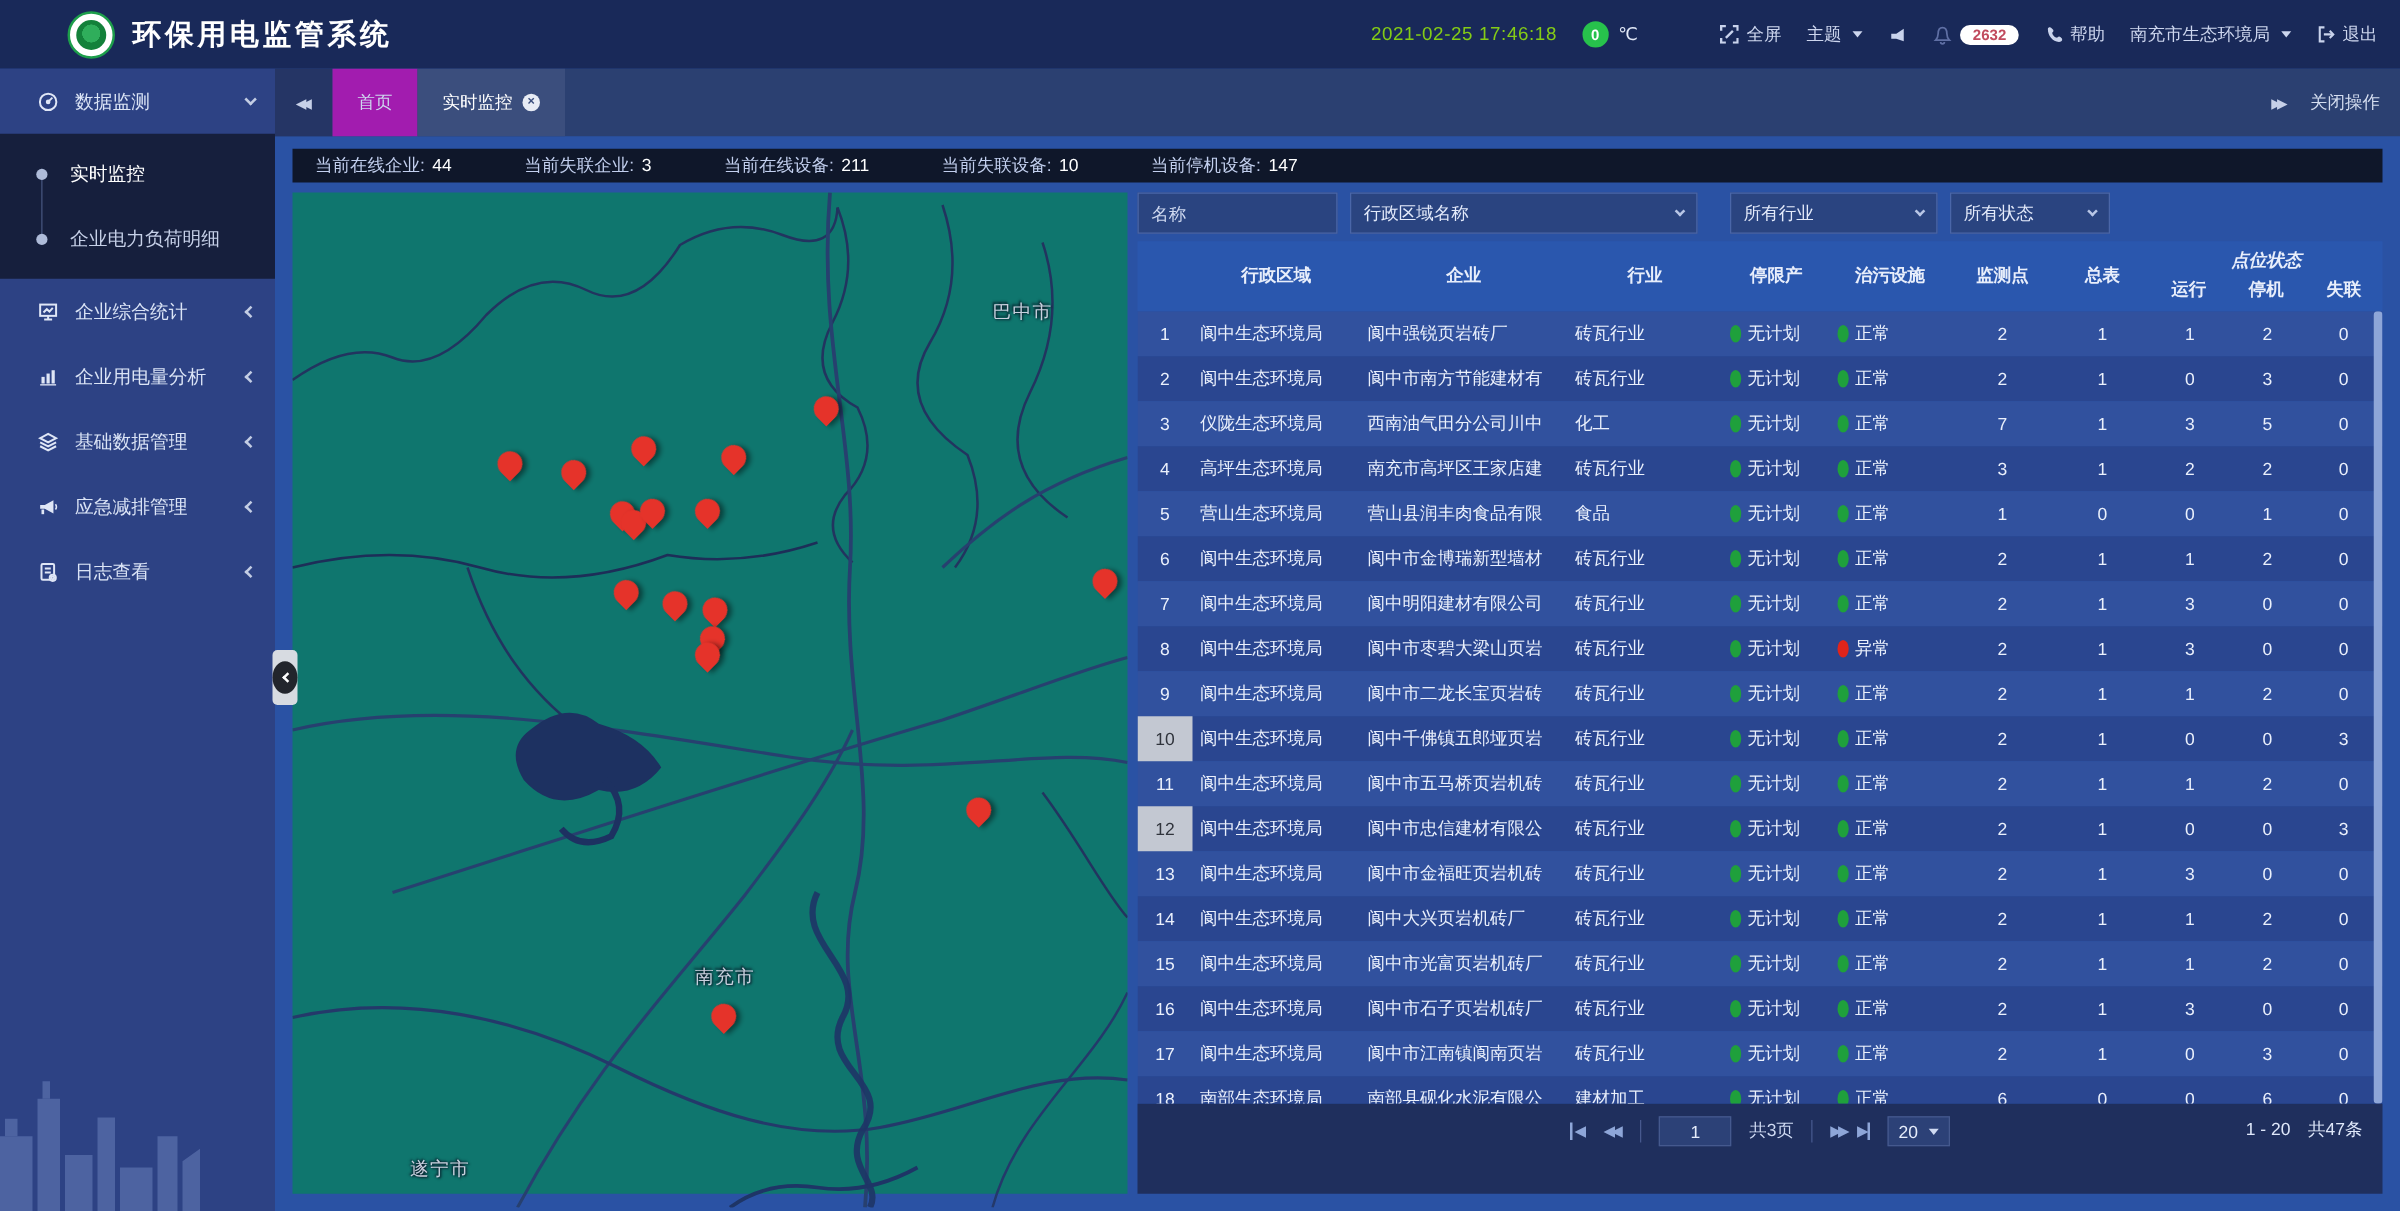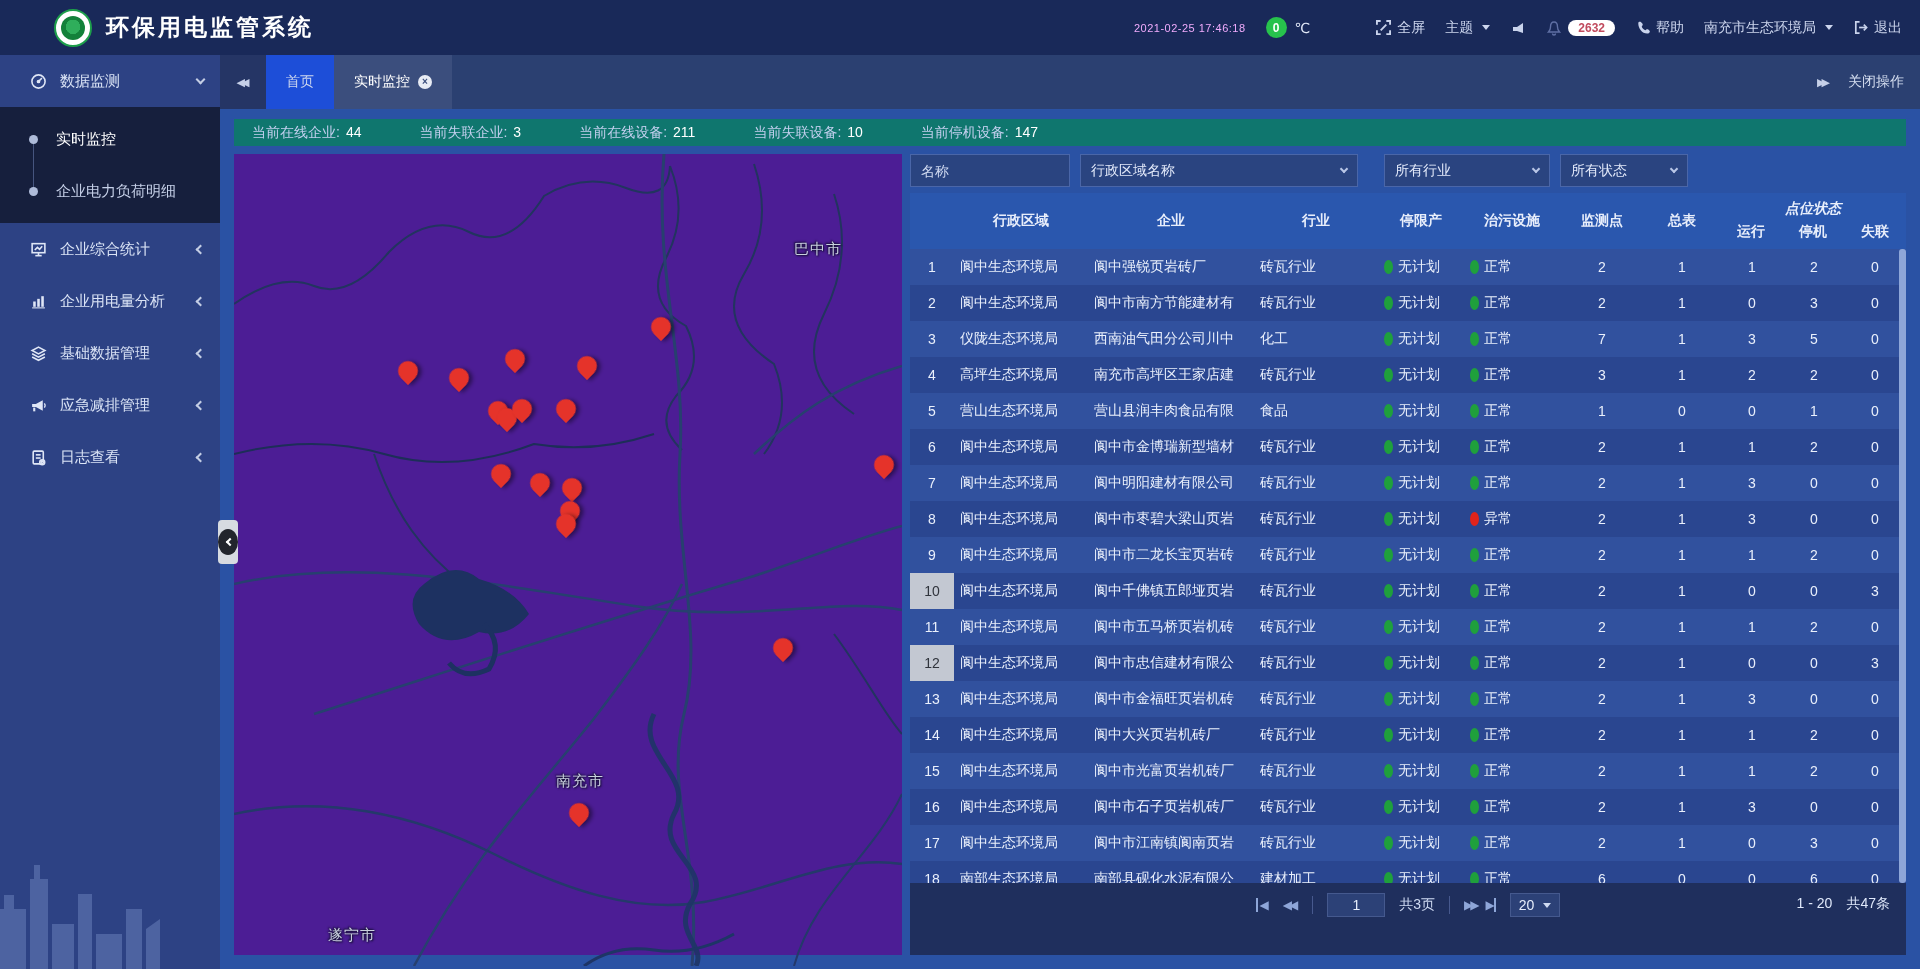--- a/index.html
+++ b/index.html
@@ -9,21 +9,21 @@
 
   
   .hdr { height:55px; background:#192959; display:flex; align-items:center; padding:0 18px; color:#cdd6ee; }
   .logo { width:38px; height:38px; border-radius:50%; background:#fff; border:2px solid #1d9e4b;
     display:flex; align-items:center; justify-content:center; margin:0 14px 0 36px; }
   .logo .core { width:24px; height:24px; border-radius:50%; background:radial-gradient(circle at 50% 45%, #2fae5b 0 40%, #13813a 41% 100%); }
   .hdr-title { color:#fff; font-size:23px; font-weight:bold; letter-spacing:3px; }
   .hdr-spacer { flex:1; }
   .hdr-right { display:flex; align-items:center; gap:20px; font-size:14px; }
   .hdr-item { display:flex; align-items:center; gap:6px; cursor:default; white-space:nowrap; }
-  .datetime { font-size:11px; color:#f0abfc; letter-spacing:.5px;margin-left:12px; }
+  .datetime { font-size:15px; color:#84cc16; letter-spacing:.5px;margin-left:12px; }
   .temp-circ { width:21px; height:21px; border-radius:50%; background:#27c24c; color:#fff;
     font-size:12px; display:flex; align-items:center; justify-content:center; font-weight:bold; }
   .temp-unit { color:#e2e9f8; font-size:14px; margin-left:2px; }
   .gap28 { width:26px; }
   .tri-down { width:0; height:0; border-left:4px solid transparent; border-right:4px solid transparent;
     border-top:5px solid #cdd6ee; display:inline-block; margin-left:3px; }
   .badge-pill { background:#ffffff; color:#c14b5e; border-radius:10px; padding:1px 10px; font-size:12px; font-weight:bold; }
   .ic { display:inline-block; vertical-align:middle; }
 
   
@@ -43,40 +43,40 @@
   .sub-item { height:52px; display:flex; align-items:center; padding-left:56px; font-size:15px; color:#c6d0e8; position:relative; cursor:pointer; }
   .sub-item .dot { position:absolute; left:29px; width:9px; height:9px; border-radius:50%; background:#aebbd9; }
   .sub-item.active { color:#ffffff; }
   .skyline { position:absolute; bottom:0; left:0; width:220px; opacity:.33; }
 
   
   .tabbar { height:54px; background:#2b4071; display:flex; align-items:stretch; color:#cdd7ee; font-size:14px; }
   .tab-arrow { width:46px; background:#253565; display:flex; align-items:center; justify-content:center; cursor:pointer;
     color:#c6d0e8; font-size:11px; letter-spacing:-4px; padding-right:4px; }
   .tab { padding:0 20px; display:flex; align-items:center; gap:8px; cursor:pointer; }
-  .tab.home { background:#1d4ed8;justify-content:flex-end; }
+  .tab.home { background:#a21caf;justify-content:flex-end; }
   .tab.active { background:#3b4e7d; color:#fff; }
   .tab-close { width:14px; height:14px; border-radius:50%; background:#e8ecf5; color:#3b4e7d;
     font-size:10px; line-height:13px; text-align:center; font-weight:bold; }
   .tabbar-right { margin-left:auto; display:flex; align-items:center; gap:18px; padding-right:16px; }
   .arrow-txt { color:#c6d0e8; font-size:11px; letter-spacing:-4px; padding-right:4px; cursor:pointer; }
   .close-ops { font-size:14px; color:#d5def0; cursor:pointer; }
 
   
   .content { flex:1; padding:10px 14px 14px 14px; display:flex; flex-direction:column; min-height:0; }
-  .stats-bar { height:27px; background:#0f766e; display:flex; align-items:center; gap:58px; padding:0 18px;
+  .stats-bar { height:27px; background:#0f172a; display:flex; align-items:center; gap:58px; padding:0 18px;
     font-size:14px; margin-bottom:8px; flex:none; }
   .stat { display:flex; gap:6px; }
   .s-label { color:#c2cfee; }
   .s-value { color:#ffffff; }
 
   .panels { flex:1; display:flex; gap:8px; min-height:0; }
 
   
-  .map-panel { width:668px; flex:none; background:#4c1d95; position:relative; }
+  .map-panel { width:668px; flex:none; background:#0f766e; position:relative; }
   .map-roads { position:absolute; inset:0; }
   .city-label { position:absolute; color:#c9d0de; font-size:15px; letter-spacing:1px;
     text-shadow:1px 1px 2px #090d1f, -1px -1px 2px #090d1f; }
   .pin { position:absolute; width:20px; height:20px; background:#e5332a; border-radius:50% 50% 50% 0;
     transform:rotate(-45deg); filter:drop-shadow(2px 3px 2px rgba(0,0,0,.45)); cursor:pointer; }
   .collapse-btn { position:absolute; left:-16px; top:366px; width:20px; height:44px; background:#d7dbe1;
     border-radius:4px; display:flex; align-items:center; justify-content:center; cursor:pointer; z-index:5; }
   .collapse-btn .circ { width:26px; height:26px; border-radius:50%; background:#22252c; display:flex;
     align-items:center; justify-content:center; }
   .collapse-btn .chev { border-color:#fff; width:6px; height:6px; margin-left:3px; }

